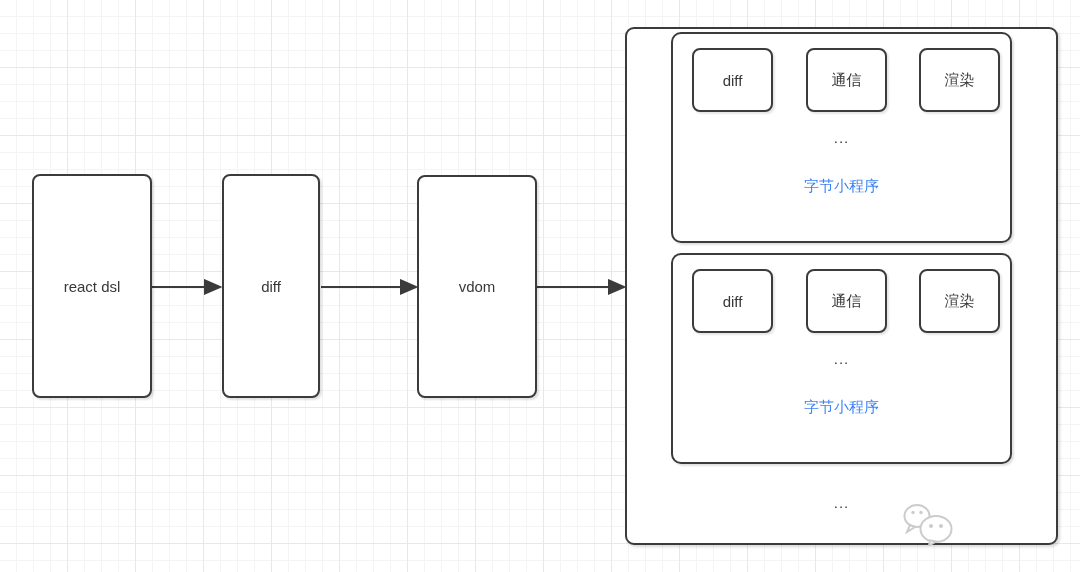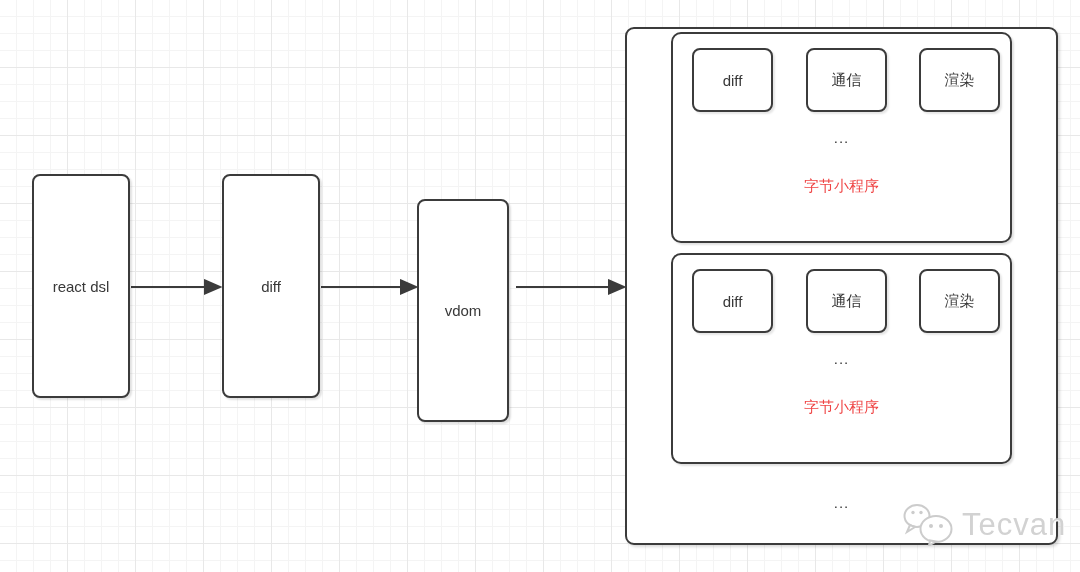--- a/index.html
+++ b/index.html
@@ -14,23 +14,23 @@
       linear-gradient(to bottom, #f4f4f4 1px, transparent 1px);
     background-size:68px 68px,68px 68px,17px 17px,17px 17px;
     background-position:-1px -1px;
   }
   .box{
     position:absolute;background:#fff;border:2px solid #3b3b3b;border-radius:8px;
     box-shadow:2px 2px 2px rgba(0,0,0,0.12);
     display:flex;align-items:center;justify-content:center;
     color:#383838;font-size:15px;box-sizing:border-box;
   }
-  .fbox-1{left:32px;top:174px;width:98px;height:224px;}
+  .fbox-1{left:32px;top:174px;width:120px;height:224px;}
   .fbox-2{left:222px;top:174px;width:98px;height:224px;}
-  .fbox-3{left:417px;top:175px;width:92px;height:223px;margin-top:24px;}
+  .fbox-3{left:417px;top:175px;width:120px;height:223px;}
   .container{
     position:absolute;left:625px;top:27px;width:433px;height:518px;
     background:#fff;border:2px solid #3b3b3b;border-radius:9px;
     box-shadow:2px 2px 3px rgba(0,0,0,0.15);box-sizing:border-box;
   }
   .group{
     position:absolute;left:44px;width:341px;height:211px;
     background:#fff;border:2px solid #3b3b3b;border-radius:10px;
     box-shadow:2px 2px 2px rgba(0,0,0,0.12);box-sizing:border-box;
   }
@@ -46,21 +46,21 @@
   .module-1{left:19px;}
   .module-2{left:133px;align-items:center;}
   .module-3{left:246px;font-family:Liberation Mono, monospace;}
   .ellipsis{
     position:absolute;left:0;width:100%;text-align:center;
     color:#383838;font-size:15px;letter-spacing:1px;line-height:18px;
   }
   .group .ellipsis{top:95px;}
   .group-label{
     position:absolute;left:0;top:143px;width:100%;text-align:center;
-    color:#ef4444;font-size:15px;
+    color:#3b82f6;font-size:15px;
   }
   .container-ellipsis{top:465px;}
   .arrows{position:absolute;left:0;top:0;width:1080px;height:572px;pointer-events:none;}
   .watermark{
     position:absolute;left:901px;top:503px;display:flex;align-items:center;
   }
   .watermark-text{
     color:#d2d2d2;font-size:31px;letter-spacing:1px;margin-left:5px;
     text-shadow:1px 1px 0 #ffffff;
   }
@@ -142,16 +142,15 @@
       </g>
       <g stroke="#cccccc" stroke-width="2" fill="#ffffff">
         <ellipse cx="35" cy="26" rx="15.5" ry="13"></ellipse>
         <path d="M29,37.5 L28,42.5 L35,38.5 Z"></path>
       </g>
       <g fill="#cccccc">
         <circle cx="30" cy="23" r="2"></circle>
         <circle cx="40" cy="23" r="2"></circle>
       </g>
     </svg>
-    <span class="watermark-text">Tecvan</span>
   </div>
 
 </div>
 
 </body></html>

